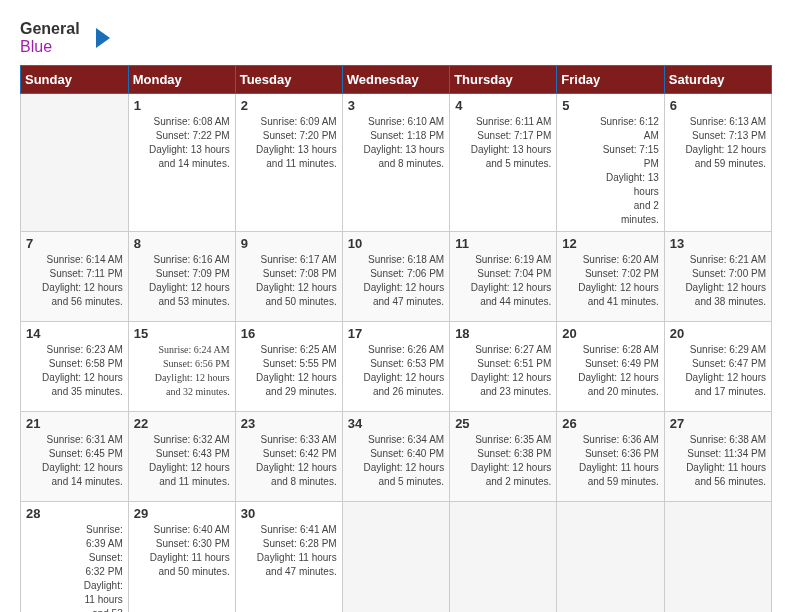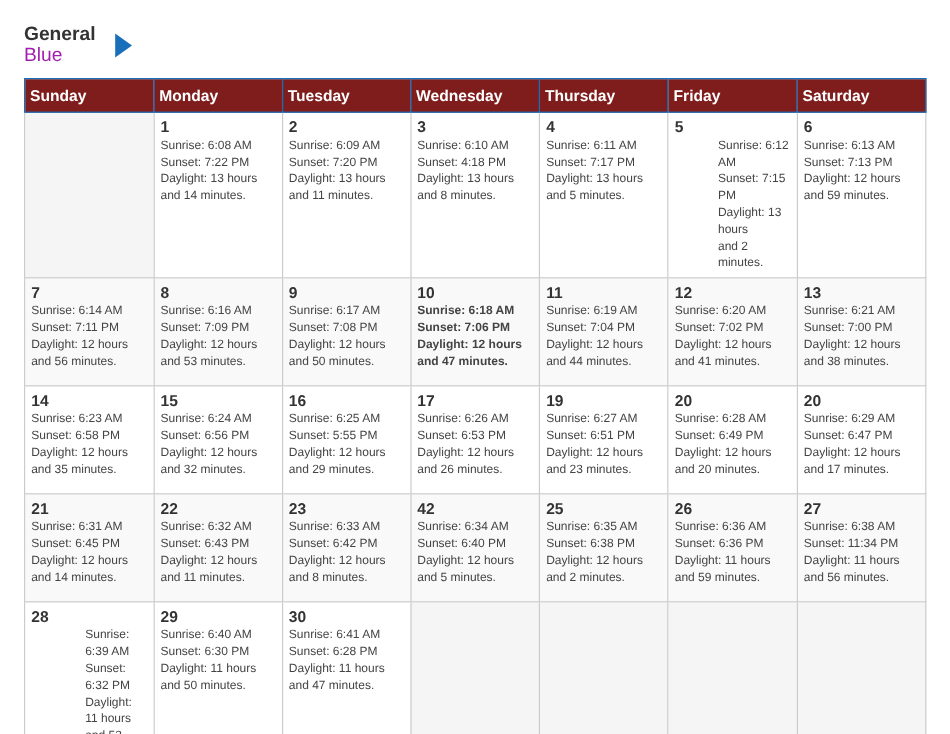--- a/index.html
+++ b/index.html
@@ -63,20 +63,21 @@
     .day-number {
       font-size: 13px;
       font-weight: bold;
       color: #333;
       margin-bottom: 2px;
     }
     .day-info {
       font-size: 10px;
       color: #444;
       line-height: 1.4;
+      text-align: right;
     }
     .empty-cell {
       background: #f5f5f5 !important;
     }
   </style>
 </head>
 <body>
 
 <div class="header">
   <div class="logo">
@@ -119,21 +120,21 @@
         <td>
           <div class="day-number">2</div>
           <div class="day-info" style="white-space: pre-line;">Sunrise: 6:09 AM
 Sunset: 7:20 PM
 Daylight: 13 hours
 and 11 minutes.</div>
         </td>
         <td>
           <div class="day-number">3</div>
           <div class="day-info" style="white-space: pre-line;">Sunrise: 6:10 AM
-Sunset: 4:18 PM
+Sunset: 1:18 PM
 Daylight: 13 hours
 and 8 minutes.</div>
         </td>
         <td>
           <div class="day-number">4</div>
           <div class="day-info" style="white-space: pre-line;">Sunrise: 6:11 AM
 Sunset: 7:17 PM
 Daylight: 13 hours
 and 5 minutes.</div>
         </td>
@@ -169,21 +170,21 @@
         </td>
         <td>
           <div class="day-number">9</div>
           <div class="day-info" style="white-space: pre-line;">Sunrise: 6:17 AM
 Sunset: 7:08 PM
 Daylight: 12 hours
 and 50 minutes.</div>
         </td>
         <td>
           <div class="day-number">10</div>
-          <div class="day-info" style="white-space: pre-line; font-weight: bold;">Sunrise: 6:18 AM
+          <div class="day-info" style="white-space: pre-line;">Sunrise: 6:18 AM
 Sunset: 7:06 PM
 Daylight: 12 hours
 and 47 minutes.</div>
         </td>
         <td>
           <div class="day-number">11</div>
           <div class="day-info" style="white-space: pre-line;">Sunrise: 6:19 AM
 Sunset: 7:04 PM
 Daylight: 12 hours
 and 44 minutes.</div>
@@ -206,41 +207,41 @@
       <tr>
         <td>
           <div class="day-number">14</div>
           <div class="day-info" style="white-space: pre-line;">Sunrise: 6:23 AM
 Sunset: 6:58 PM
 Daylight: 12 hours
 and 35 minutes.</div>
         </td>
         <td>
           <div class="day-number">15</div>
-          <div class="day-info" style="white-space: pre-line;">Sunrise: 6:24 AM
+          <div class="day-info" style="white-space: pre-line; font-family: Liberation Serif, serif;">Sunrise: 6:24 AM
 Sunset: 6:56 PM
 Daylight: 12 hours
 and 32 minutes.</div>
         </td>
         <td>
           <div class="day-number">16</div>
           <div class="day-info" style="white-space: pre-line;">Sunrise: 6:25 AM
 Sunset: 5:55 PM
 Daylight: 12 hours
 and 29 minutes.</div>
         </td>
         <td>
           <div class="day-number">17</div>
           <div class="day-info" style="white-space: pre-line;">Sunrise: 6:26 AM
 Sunset: 6:53 PM
 Daylight: 12 hours
 and 26 minutes.</div>
         </td>
         <td>
-          <div class="day-number">19</div>
+          <div class="day-number">18</div>
           <div class="day-info" style="white-space: pre-line;">Sunrise: 6:27 AM
 Sunset: 6:51 PM
 Daylight: 12 hours
 and 23 minutes.</div>
         </td>
         <td>
           <div class="day-number">20</div>
           <div class="day-info" style="white-space: pre-line;">Sunrise: 6:28 AM
 Sunset: 6:49 PM
 Daylight: 12 hours
@@ -270,21 +271,21 @@
 and 11 minutes.</div>
         </td>
         <td>
           <div class="day-number">23</div>
           <div class="day-info" style="white-space: pre-line;">Sunrise: 6:33 AM
 Sunset: 6:42 PM
 Daylight: 12 hours
 and 8 minutes.</div>
         </td>
         <td>
-          <div class="day-number">42</div>
+          <div class="day-number">34</div>
           <div class="day-info" style="white-space: pre-line;">Sunrise: 6:34 AM
 Sunset: 6:40 PM
 Daylight: 12 hours
 and 5 minutes.</div>
         </td>
         <td>
           <div class="day-number">25</div>
           <div class="day-info" style="white-space: pre-line;">Sunrise: 6:35 AM
 Sunset: 6:38 PM
 Daylight: 12 hours

